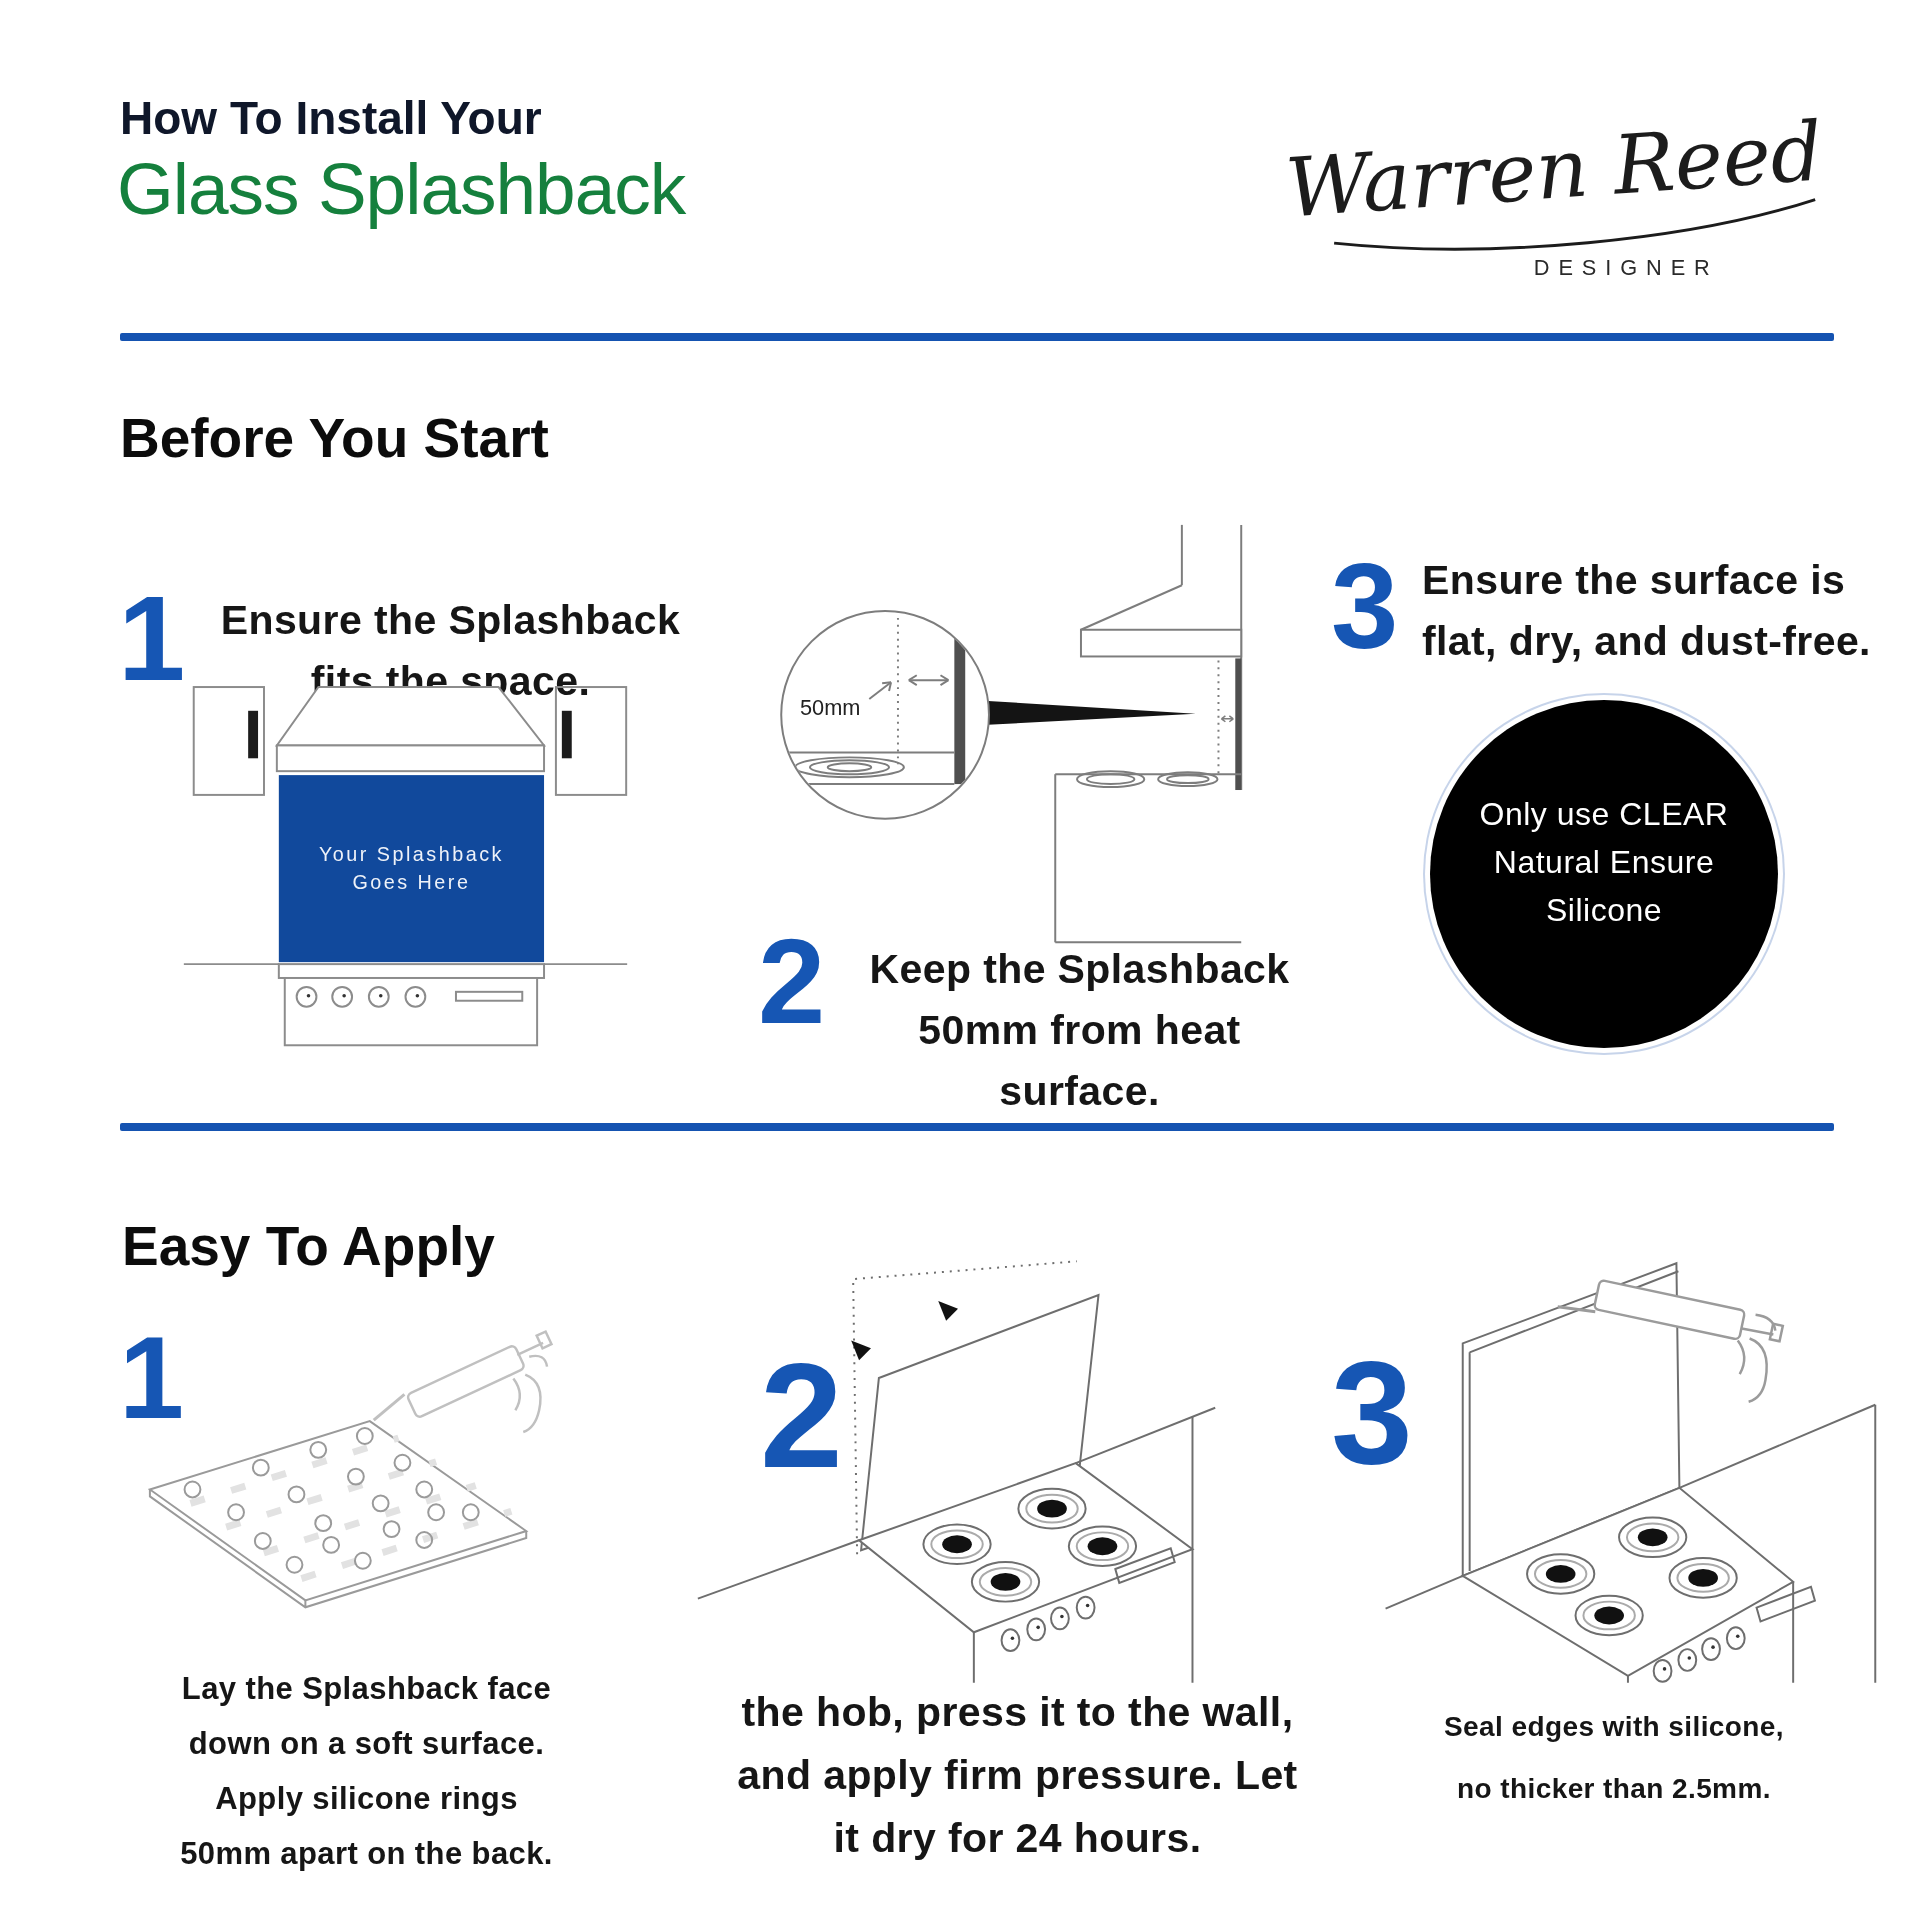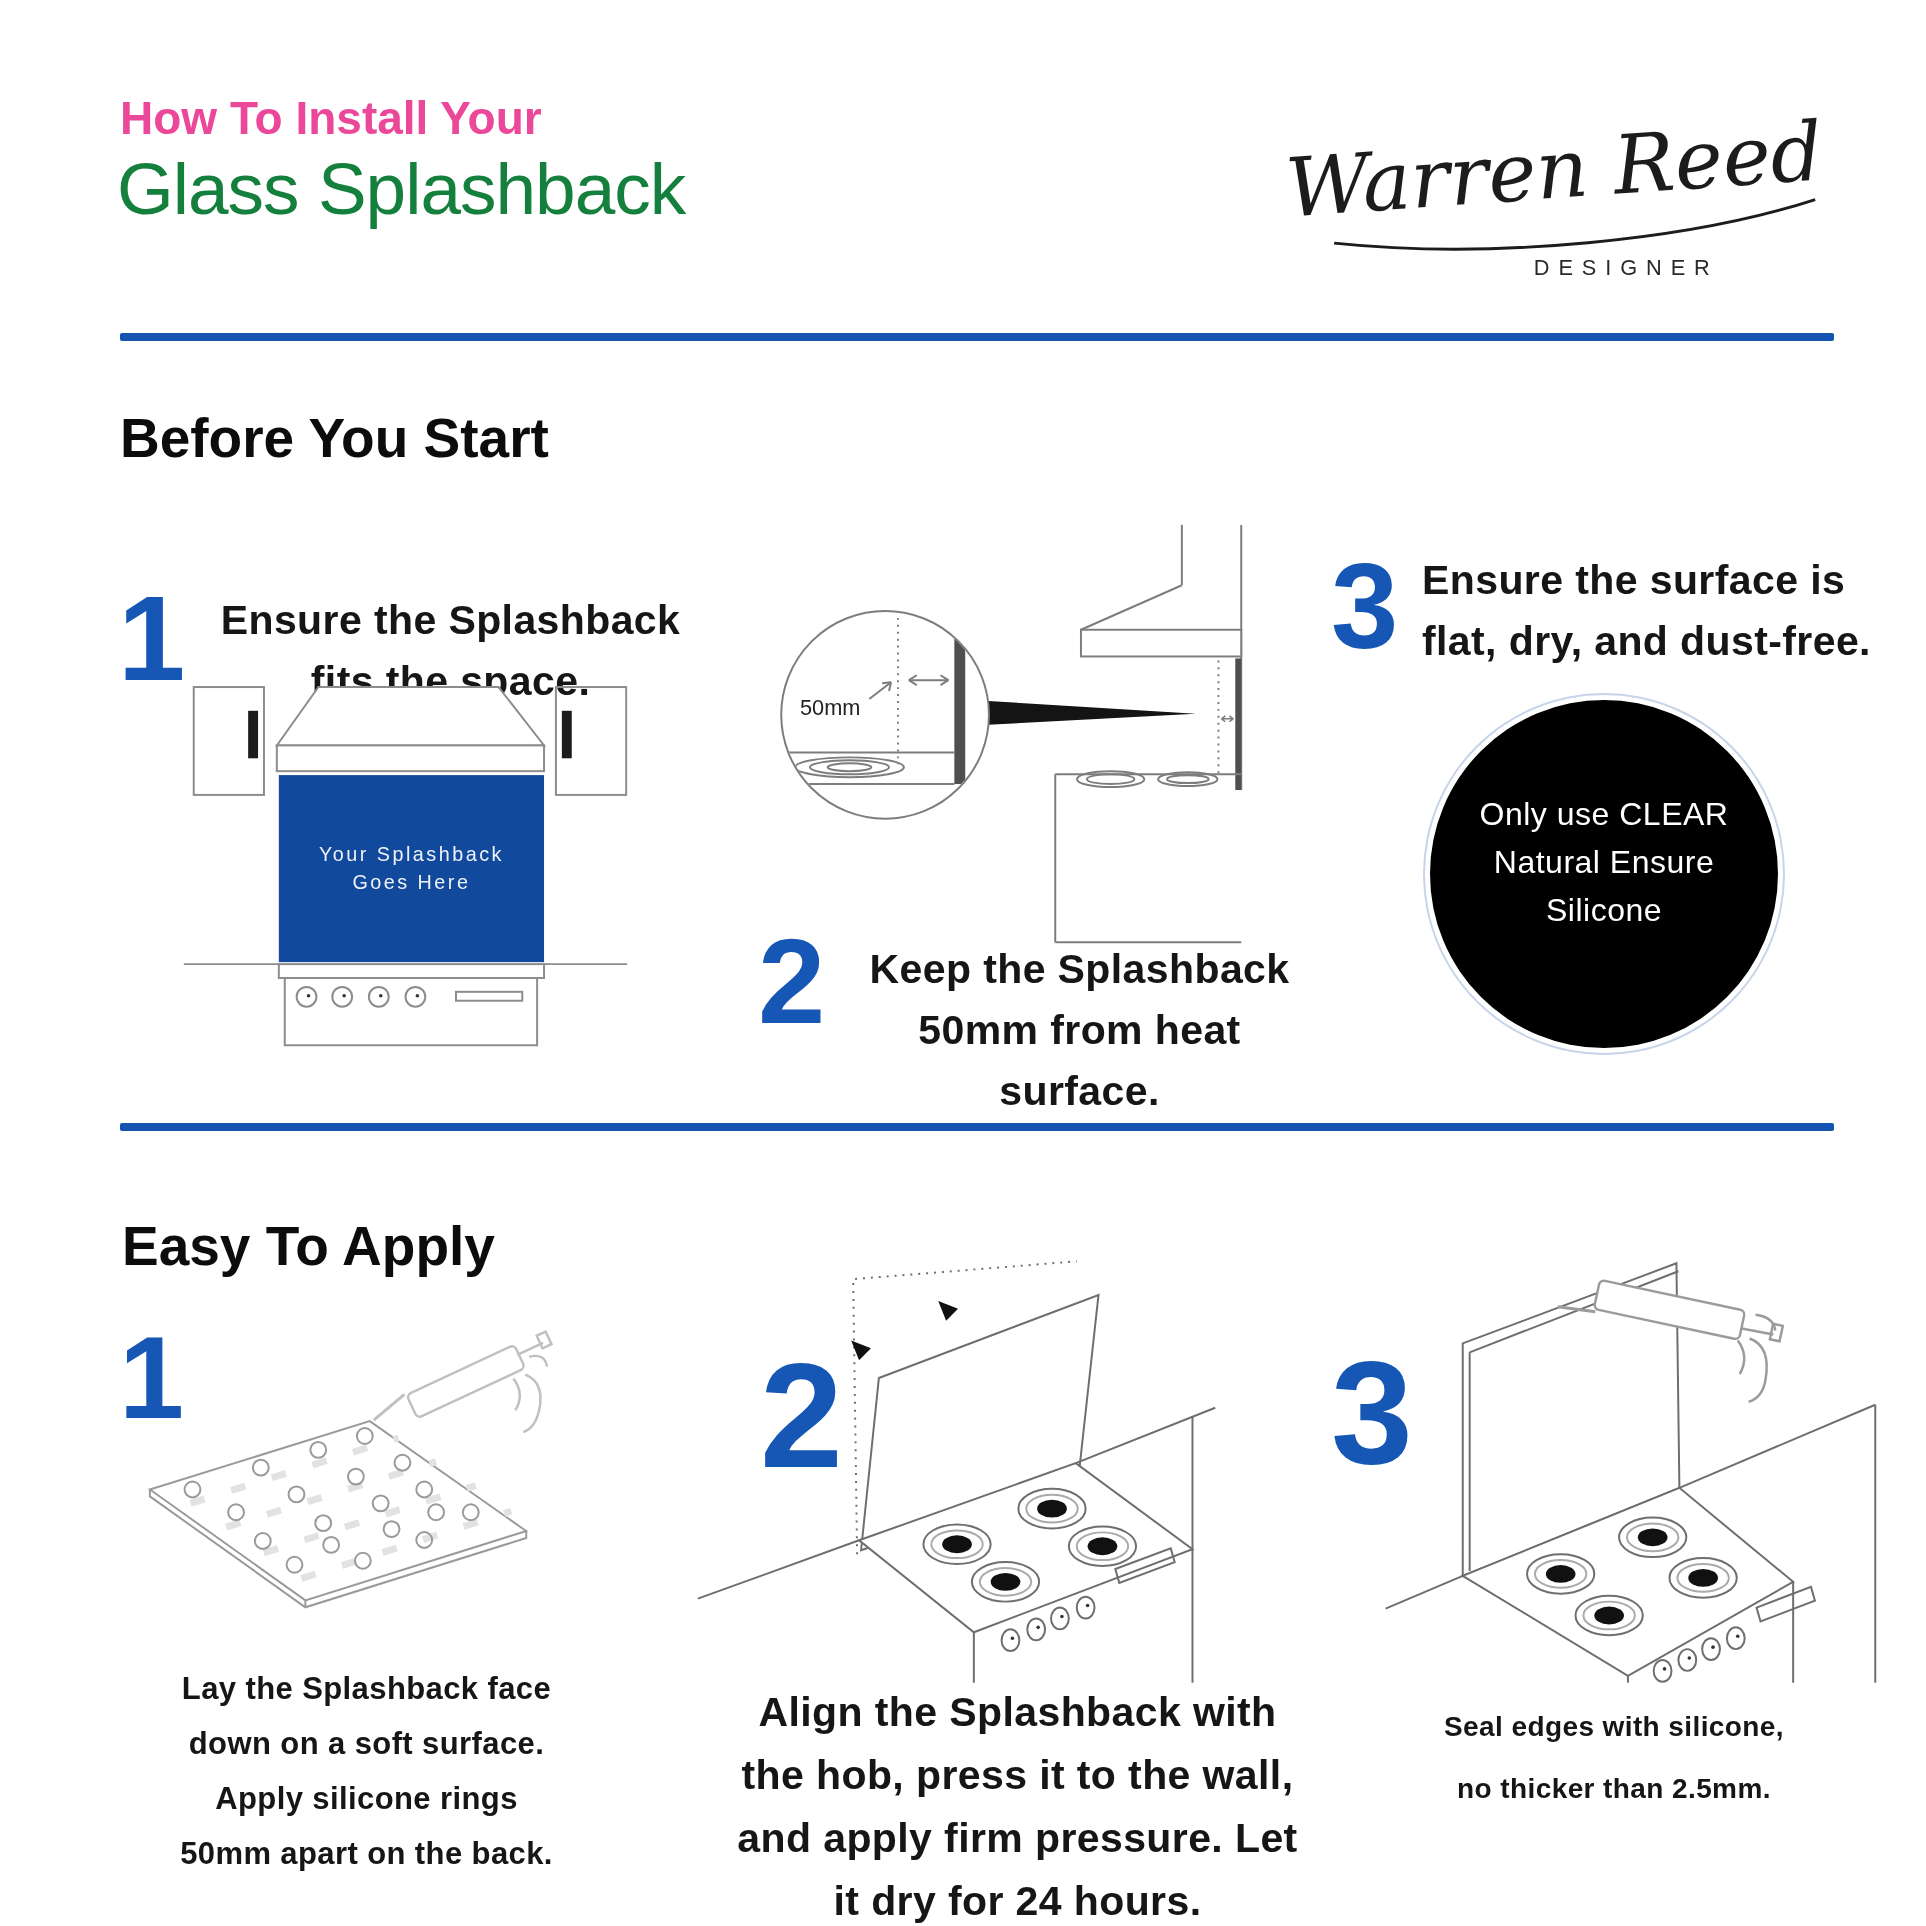--- a/index.html
+++ b/index.html
@@ -1,19 +1,19 @@
 <!DOCTYPE html>
 <html><head>
 <meta charset="utf-8">
 <style>
   html,body{margin:0;padding:0;background:#ffffff;}
   .page{position:relative;width:1927px;height:1927px;background:#fff;
         font-family:"Liberation Sans",sans-serif;overflow:hidden;color:#161616;}
   .abs{position:absolute;}
-  .title1{font-size:46px;font-weight:700;color:#ec4899;}
+  .title1{font-size:46px;font-weight:700;color:#0f172a;}
   .title2{font-size:73px;font-weight:400;color:#15803d;letter-spacing:-1px;}
   .divider{position:absolute;left:120px;width:1714px;height:8px;background:#1553b1;border-radius:2px;}
   .heading{font-size:55px;font-weight:800;color:#0c0c0c;}
   .num{position:absolute;font-weight:800;color:#1656b4;line-height:1;}
   .steptext{position:absolute;font-weight:700;color:#161616;letter-spacing:0.4px;
             font-size:41px;text-align:center;}
   .steptext .ln{display:block;}
   .badge{position:absolute;left:1430px;top:700px;width:348px;height:348px;border-radius:50%;
          background:#000000;box-shadow:0 0 0 5px #ffffff,0 0 0 7px #c7d4ea;
          display:flex;align-items:center;justify-content:center;}
@@ -278,21 +278,20 @@
     <polygon points="415,344 470,323 474,337 419,358"></polygon>
   </svg>
 
   <div class="steptext" style="left:94px;top:1661px;width:545px;line-height:55px;font-size:31px;">
     <span class="ln">Lay the Splashback face</span>
     <span class="ln">down on a soft surface.</span>
     <span class="ln">Apply silicone rings</span>
     <span class="ln">50mm apart on the back.</span>
   </div>
   <div class="steptext" style="left:728px;top:1681px;width:579px;line-height:63px;font-size:41px;">
-    <span class="ln">Align the Splashback with</span>
     <span class="ln">the hob, press it to the wall,</span>
     <span class="ln">and apply firm pressure. Let</span>
     <span class="ln">it dry for 24 hours.</span>
   </div>
   <div class="steptext" style="left:1332px;top:1696px;width:564px;line-height:62px;font-size:28px;">
     <span class="ln">Seal edges with silicone,</span>
     <span class="ln">no thicker than 2.5mm.</span>
   </div>
 
 </div>

